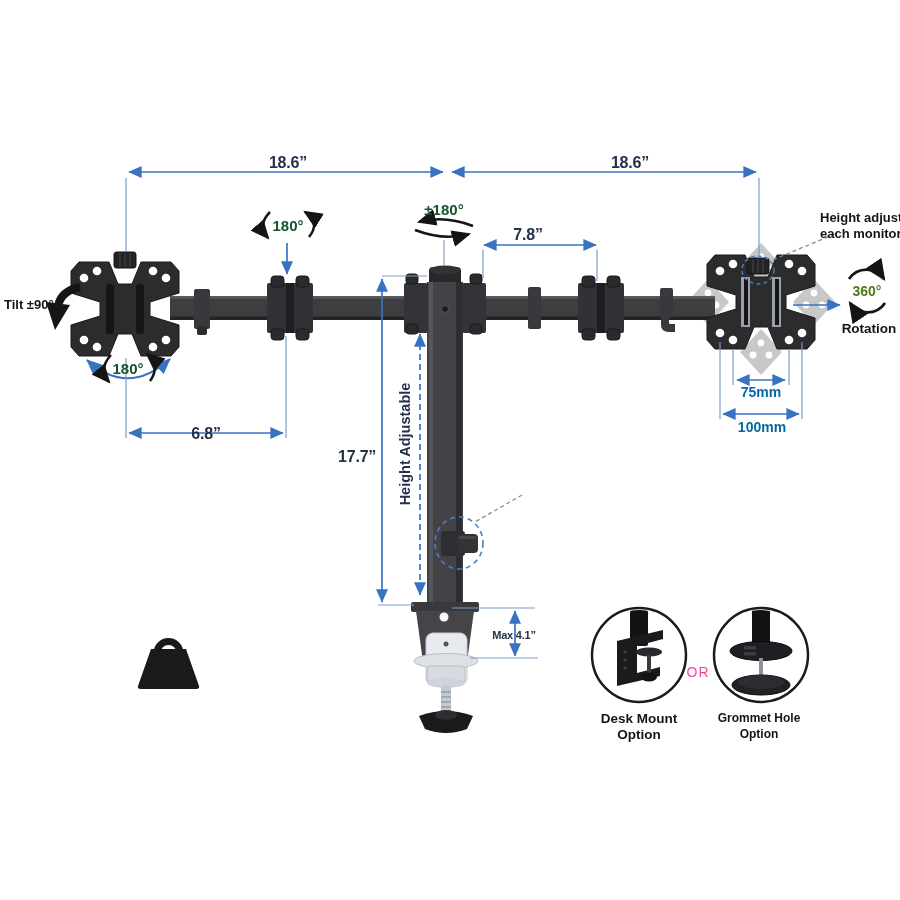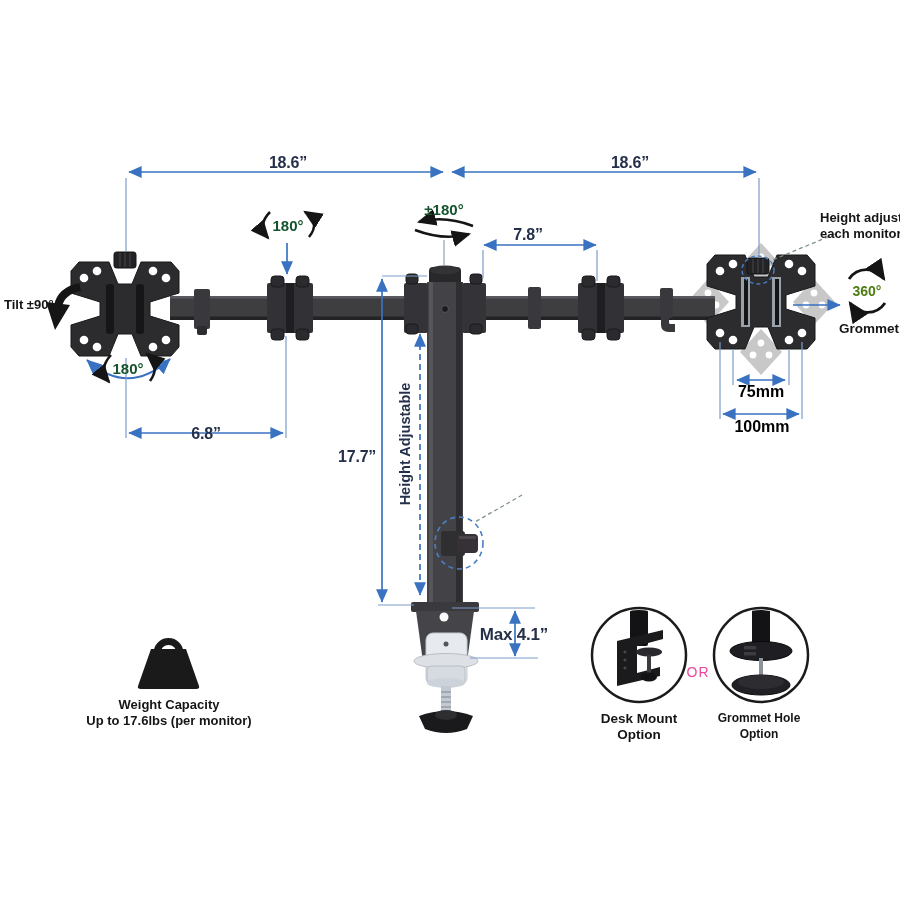--- a/index.html
+++ b/index.html
@@ -3,21 +3,21 @@
 <meta charset="utf-8">
 <style>
   html,body{margin:0;padding:0;background:#fff;}
   #stage{position:relative;width:900px;height:812px;background:#fff;overflow:hidden;
          font-family:"Liberation Sans","DejaVu Sans",sans-serif;}
   #art{position:absolute;left:0;top:0;}
   .txt{position:absolute;white-space:nowrap;}
   .center{transform:translate(-50%,-50%);}
   .cx{transform:translateX(-50%);text-align:center;}
   .dim{font-size:16px;font-weight:600;color:#25304a;letter-spacing:-0.2px;}
-  .dim-sm{font-size:16px;font-weight:600;color:#000000;}
+  .dim-sm{font-size:14px;font-weight:600;color:#0369a1;}
   .blk{font-size:13px;font-weight:600;color:#151515;line-height:15.5px;}
   .deg{font-size:15px;font-weight:700;color:#14532d;}
   .rot360{font-size:14px;font-weight:700;color:#4d7c0f;}
   .or{font-size:14px;font-weight:400;color:#ec4899;letter-spacing:1px;}
   .vertical{transform:translate(-50%,-50%) rotate(-90deg);font-size:14.5px;font-weight:600;color:#25304a;}
 </style>
 </head>
 <body>
 
 <div id="stage">
@@ -246,36 +246,32 @@
 <div class="txt deg center" style="left:444px;top:209px;">±180°</div>
 <div class="txt deg center" style="left:288px;top:225px;">180°</div>
 <div class="txt dim center" style="left:528px;top:235px;">7.8”</div>
 
 <div class="txt blk" style="left:820px;top:210px;">
   <div>Height adjust</div>
   <div>each monitor</div>
 </div>
 
 <div class="txt rot360 center" style="left:867px;top:291px;">360°</div>
-<div class="txt blk center" style="left:869px;top:329px;font-size:13.5px;">Grommet</div>
+<div class="txt blk center" style="left:869px;top:329px;font-size:13.5px;">Rotation</div>
 <div class="txt blk" style="left:4px;top:297px;">Tilt ±90°</div>
 <div class="txt deg center" style="left:128px;top:368px;">180°</div>
 <div class="txt dim center" style="left:206px;top:400px;margin-top:34px;">6.8”</div>
 <div class="txt dim" style="left:338px;top:448px;width:38px;text-align:right;">17.7”</div>
 <div class="txt vertical" style="left:405px;top:444px;">Height Adjustable</div>
 
 
 <div class="txt dim-sm center" style="left:761px;top:392px;">75mm</div>
 <div class="txt dim-sm center" style="left:762px;top:427px;">100mm</div>
-<div class="txt dim center" style="left:514px;top:635px;font-size:17px;">Max 4.1”</div>
-
-<div class="txt blk cx" style="left:169px;top:697px;">
-  <div>Weight Capacity</div>
-  <div>Up to 17.6lbs (per monitor)</div>
-</div>
+<div class="txt dim center" style="left:514px;top:635px;font-size:11px;">Max 4.1”</div>
+
 
 <div class="txt blk cx" style="left:639px;top:711px;font-size:13.5px;">
   <div>Desk Mount</div>
   <div>Option</div>
 </div>
 
 <div class="txt or center" style="left:698px;top:672px;">OR</div>
 
 <div class="txt blk cx" style="left:759px;top:711px;font-size:12px;">
   <div>Grommet Hole</div>

